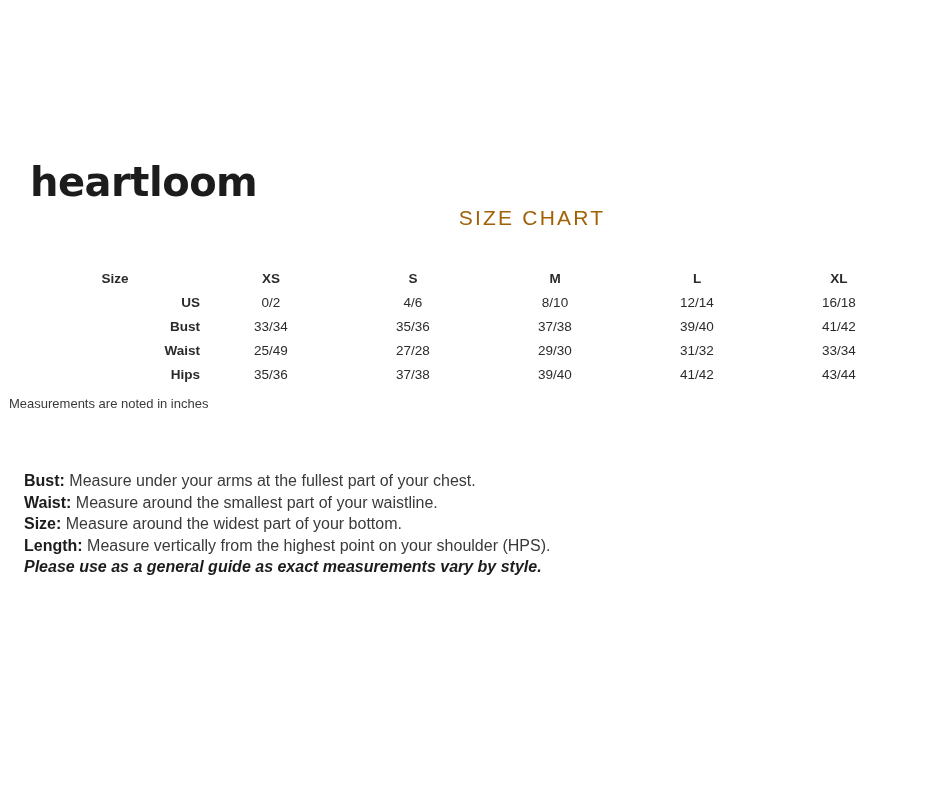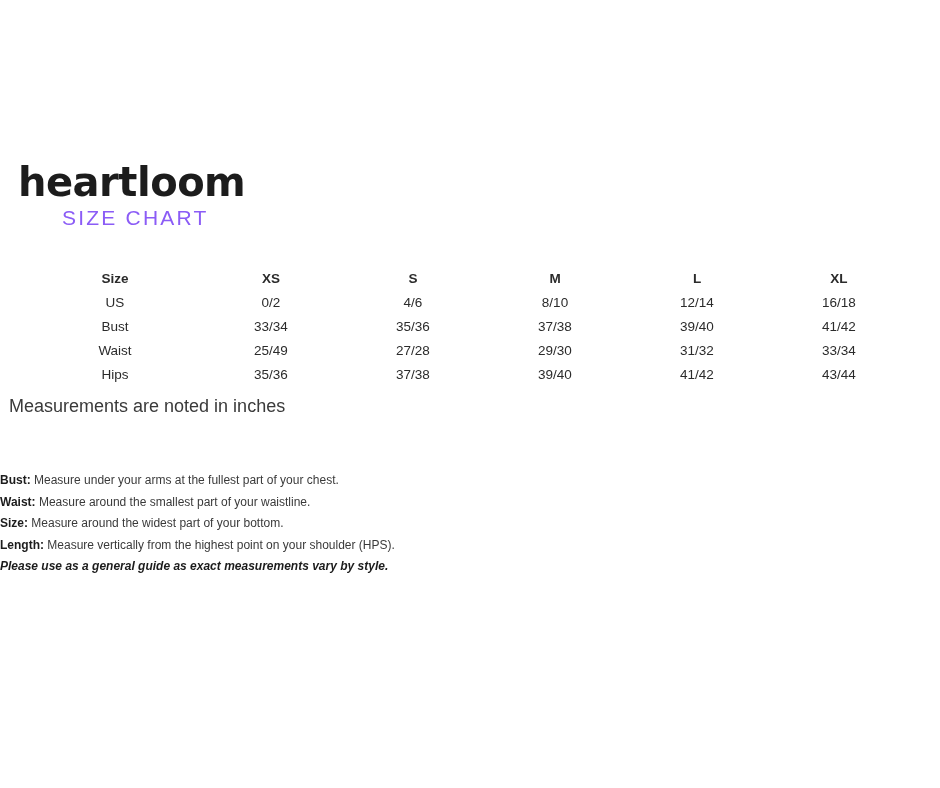--- a/index.html
+++ b/index.html
@@ -18,40 +18,40 @@
 
   .page {
     position: relative;
     width: 940px;
     height: 788px;
   }
 
   
   .brand {
     position: absolute;
-    left: 18px;
+    left: 30px;
     top: 162px;
     font-family: "DejaVu Sans", sans-serif;
     font-size: 40px;
     font-weight: 700;
     letter-spacing: -0.5px;
     color: #1c1c1c;
     line-height: 1;
   }
 
   
   .chart-title {
     position: absolute;
     left: 0;
     top: 206px;
     width: 940px;
-    text-align: left;
+    text-align: center;
     font-size: 21px;
     letter-spacing: 2.2px;
-    color: #8b5cf6;
+    color: #a16207;
     font-weight: 400;
   }
   
   .chart-title-inner {
     display: inline-block;
     transform: translateX(62px);
   }
 
   
   table.size-table {
@@ -68,42 +68,42 @@
     padding: 2px 0 2px 0;
     height: 20px;
     text-align: center;
     font-weight: 400;
   }
   table.size-table th {
     font-weight: 700;
     margin-top: 48px;
   }
   table.size-table .rowhead {
-    font-weight: 400;
-    text-align: center;
+    font-weight: 700;
+    text-align: right;
     width: 170px;
   }
   table.size-table col.c-label { width: 170px; }
   table.size-table col.c-val   { width: 142px; }
 
   
   .measure-note {
     position: absolute;
     left: 9px;
     top: 396px;
-    font-size: 18px;
+    font-size: 13px;
     color: #3a3a3a;
   }
 
   
   .definitions {
     position: absolute;
-    left: 0;
+    left: 24px;
     top: 470px;
-    font-size: 12px;
+    font-size: 16px;
     color: #3a3a3a;
     line-height: 21.5px;
   }
   .definitions .line {
     white-space: nowrap;
   }
   .definitions .term {
     font-weight: 700;
     color: #1c1c1c;
   }

